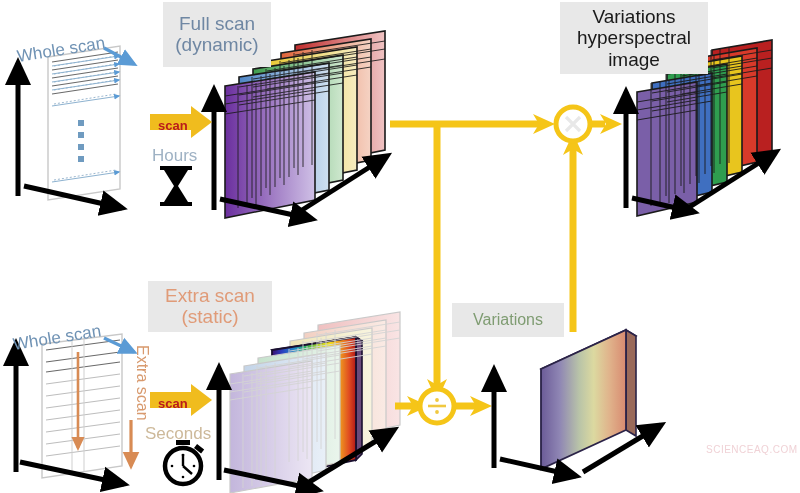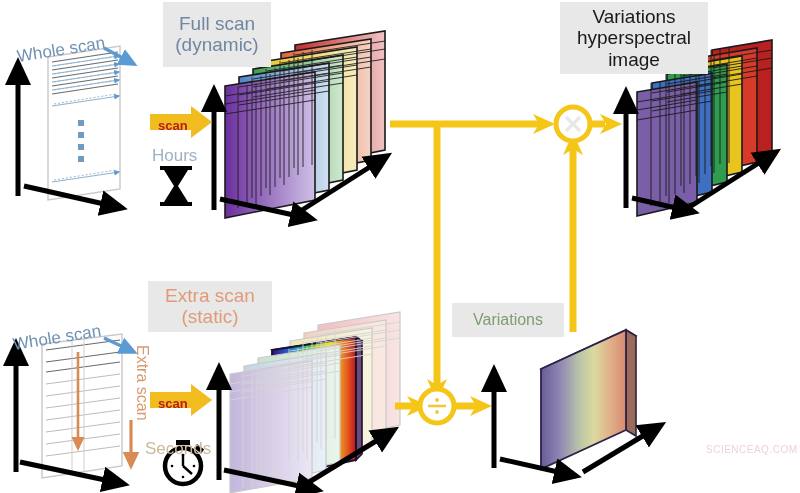--- a/index.html
+++ b/index.html
@@ -14,21 +14,21 @@
   .lbl-extrascan{left:148px;top:281px;width:112px;padding:4px 6px;color:#e09b78;font-size:19px;}
   .lbl-corrected{left:560px;top:2px;width:136px;padding:4px 6px;color:#1a1a1a;font-size:19px;}
   .lbl-variations{left:452px;top:303px;width:98px;padding:8px 7px;color:#7f9c72;font-size:16px;}
 
   .scanword{position:absolute;font-size:13px;font-weight:bold;color:#b91c1c;}
   .sw1{left:158px;top:118px;}
   .sw2{left:158px;top:396px;}
 
   .timeword{position:absolute;font-size:17px;}
   .tw-hours{left:152px;top:146px;color:#9fb2c4;}
-  .tw-seconds{left:145px;top:424px;color:#cdb99a;margin-top:15px;}
+  .tw-seconds{left:145px;top:424px;color:#cdb99a;}
 
   .watermark{position:absolute;left:706px;top:444px;font-size:10px;
              letter-spacing:.5px;color:#f0d2d6;}
 </style>
 </head>
 <body>
 
 <div id="stage">
 
   <svg class="layer" viewBox="0 0 800 493">

